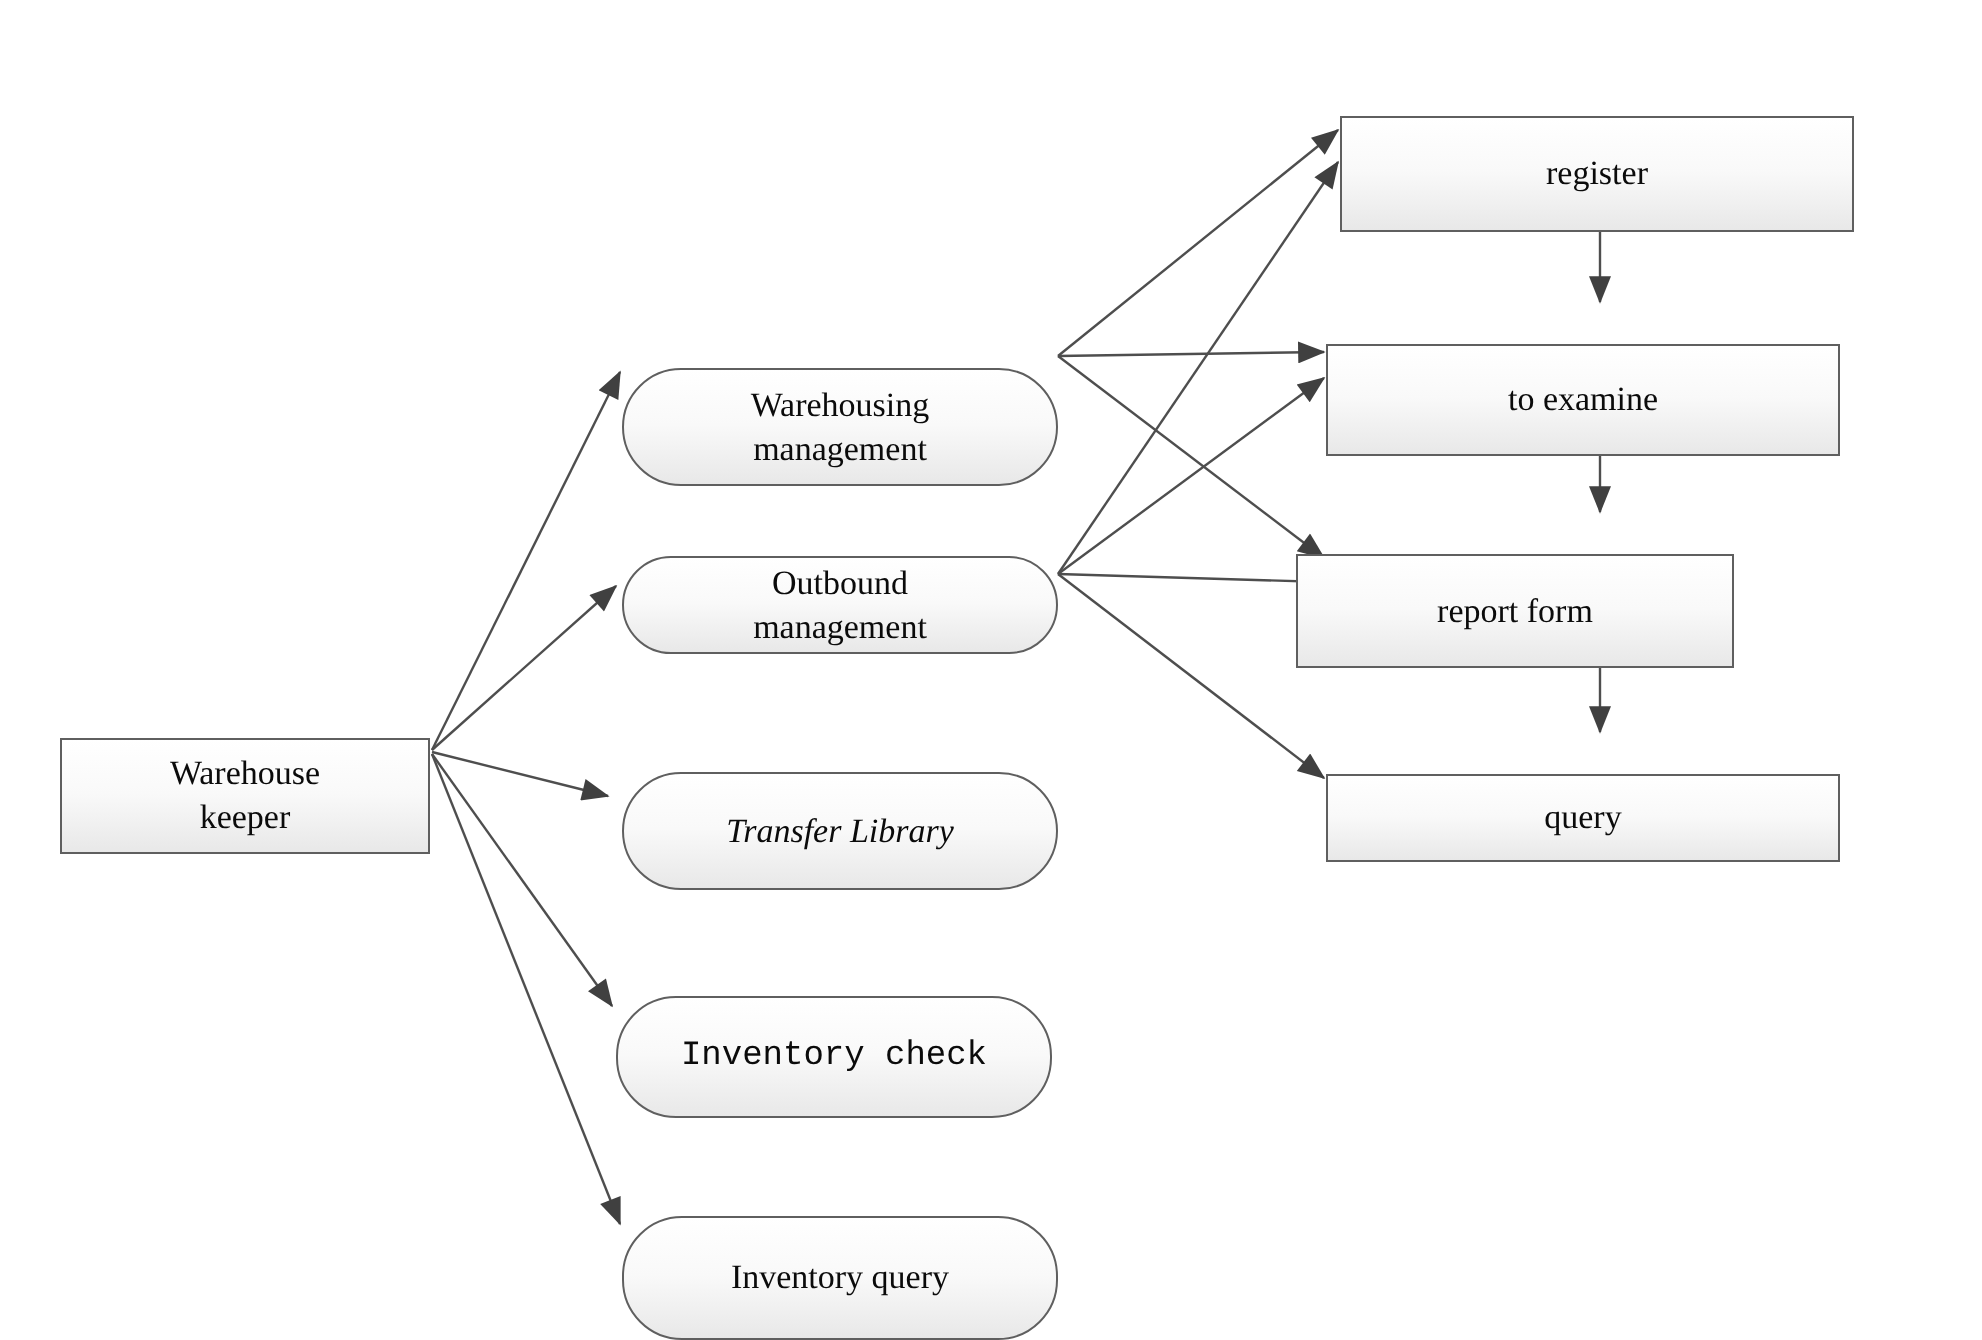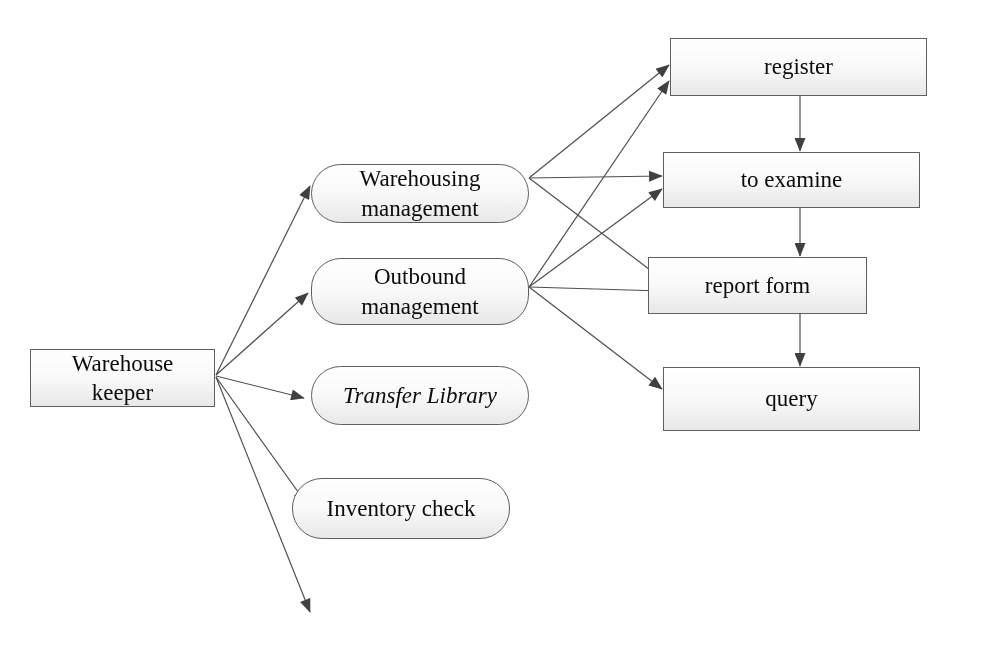--- a/index.html
+++ b/index.html
@@ -17,39 +17,40 @@
     width: 991px; height: 670px;
   }
   .node {
     position: absolute;
     box-sizing: border-box;
     display: flex;
     align-items: center;
     justify-content: center;
     text-align: center;
     white-space: pre-line;
-    font-size: 23px;
+    font-size: 17px;
     line-height: 1.28;
     color: #0b0b0b;
     border: 1.4px solid #5f5f5f;
     background: linear-gradient(180deg, #ffffff 0%, #f9f9f9 48%, #e8e8e8 100%);
+    margin-top: 20px;
   }
   .stadium { border-radius: 30px; }
 
   
   #n-keeper      { left: 30px;  top: 349px; width: 185px; height: 58px; }
   #n-warehousing { left: 311px; top: 164px; width: 218px; height: 59px; }
-  #n-outbound    { left: 311px; top: 258px; width: 218px; height: 67px; }
+  #n-outbound    { left: 311px; top: 258px; width: 218px; height: 49px; }
   #n-transfer    { left: 311px; top: 366px; width: 218px; height: 59px; font-style: italic; }
-  #n-invcheck    { left: 292px; top: 478px; width: 218px; height: 61px; }
+  #n-invcheck    { left: 308px; top: 478px; width: 218px; height: 61px; font-family: Liberation Mono, monospace; }
   #n-invquery    { left: 311px; top: 588px; width: 218px; height: 62px; }
   #n-register    { left: 670px; top: 38px;  width: 257px; height: 58px; }
   #n-toexamine   { left: 663px; top: 152px; width: 257px; height: 56px; }
   #n-reportform  { left: 648px; top: 257px; width: 219px; height: 57px; font-family: Liberation Serif, serif; }
-  #n-query       { left: 663px; top: 367px; width: 257px; height: 64px; }
+  #n-query       { left: 663px; top: 367px; width: 257px; height: 44px; }
 
   line.edge { stroke: #4e4e4e; stroke-width: 1.2; }
 </style>
 </head>
 <body>
 
 <div id="canvas">
 
   <svg id="edges" viewBox="0 0 991 670" xmlns="http://www.w3.org/2000/svg">
     <defs>
@@ -94,20 +95,23 @@
   </div>
 
   <div id="n-transfer" class="node stadium">
     <span>Transfer Library</span>
   </div>
 
   <div id="n-invcheck" class="node stadium">
     <span>Inventory check</span>
   </div>
 
+  <div id="n-invquery" class="node stadium">
+    <span>Inventory query</span>
+  </div>
 
   <div id="n-register" class="node">
     <span>register</span>
   </div>
 
   <div id="n-toexamine" class="node">
     <span>to examine</span>
   </div>
 
   <div id="n-reportform" class="node">

